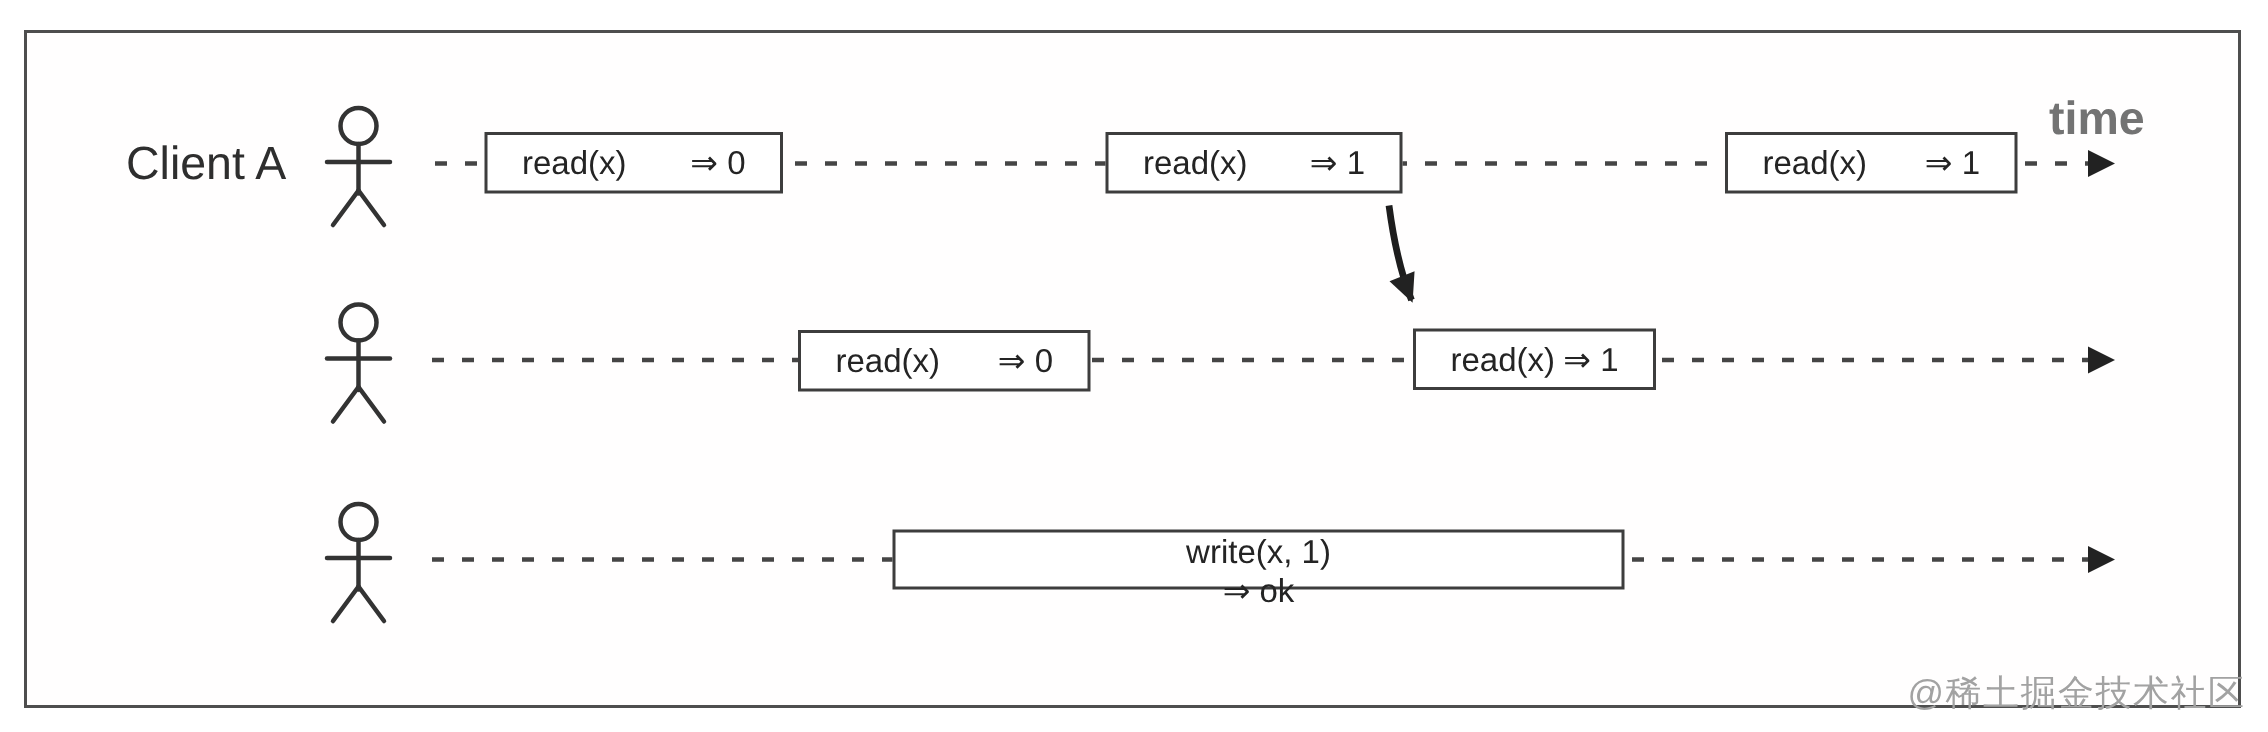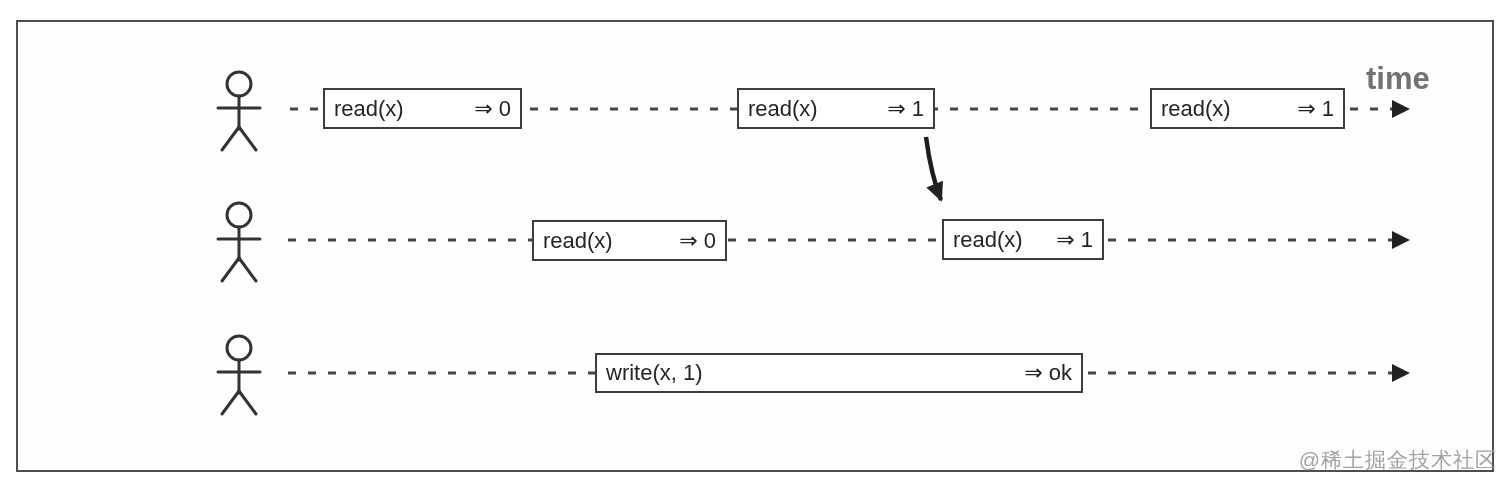--- a/index.html
+++ b/index.html
@@ -20,32 +20,32 @@
   .lbl-a{left:84px;top:92px;}
   .lbl-b{left:84px;top:223px;}
   .lbl-c{left:84px;top:356px;}
   .time-label{
     position:absolute;left:1366px;top:61px;font-size:31px;font-weight:600;color:#737373;
   }
   .event-box{
     position:absolute;box-sizing:border-box;height:41px;
     background:#ffffff;border:2px solid #3d3d3d;
     display:flex;justify-content:space-between;align-items:center;
-    padding:0 9px;font-size:22px;color:#242424;white-space:nowrap;
+    padding:0 23px;font-size:22px;color:#242424;white-space:nowrap;
   }
   .box-a1{left:323px;top:88px;width:199px;}
   .box-a2{left:737px;top:88px;width:198px;}
   .box-a3{left:1150px;top:88px;width:195px;}
   .box-b1{left:532px;top:220px;width:195px;}
   .box-b2{left:942px;top:219px;width:162px;}
-  .box-c1{left:595px;top:353px;width:488px;height:40px;}
+  .box-c1{left:595px;top:353px;width:488px;height:40px;flex-direction:column;}
   .op{font-weight:500;}
   .res{font-weight:500;}
   .watermark{
-    position:absolute;right:15px;top:446px;font-size:21px;color:#a2a2a2;
+    position:absolute;right:15px;top:446px;font-size:24px;color:#a2a2a2;
     letter-spacing:1px;
   }
 </style>
 </head>
 <body>
 
 <div id="canvas">
 
   <div class="frame"></div>
 
@@ -88,20 +88,21 @@
         <line x1="0" y1="-14" x2="0" y2="19"></line>
         <line x1="-21" y1="-2" x2="21" y2="-2"></line>
         <line x1="0" y1="17" x2="-17" y2="40"></line>
         <line x1="0" y1="17" x2="17" y2="40"></line>
       </g>
     </g>
 
     <path d="M 926 137 Q 931 175 941 200" stroke="#1d1d1d" stroke-width="4.5" fill="none" marker-end="url(#ah)"></path>
   </svg>
 
+  <div class="client-label lbl-a">Client A</div>
 
   <div class="time-label">time</div>
 
   <div class="event-box box-a1">
     <span class="op">read(x)</span>
     <span class="res">⇒ 0</span>
   </div>
   <div class="event-box box-a2">
     <span class="op">read(x)</span>
     <span class="res">⇒ 1</span>

